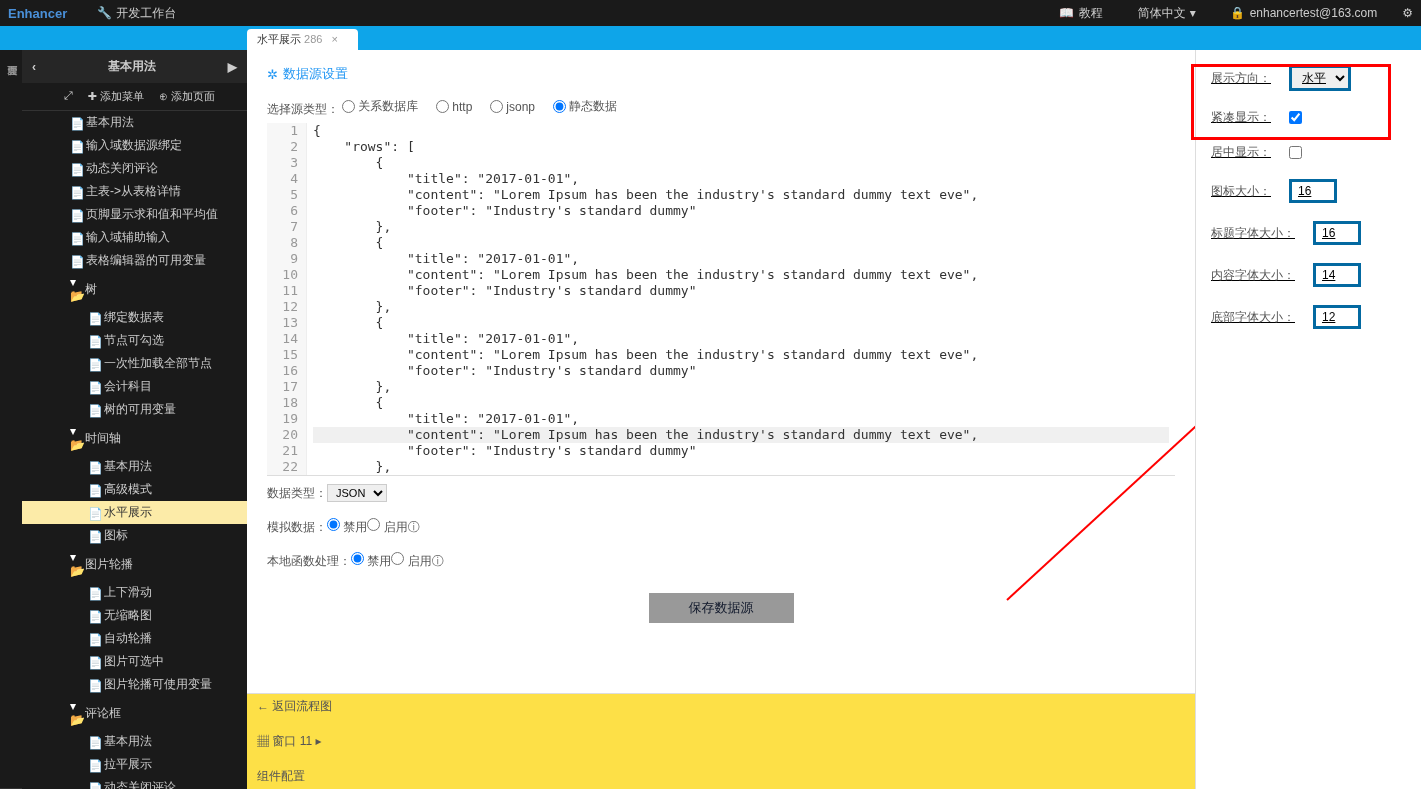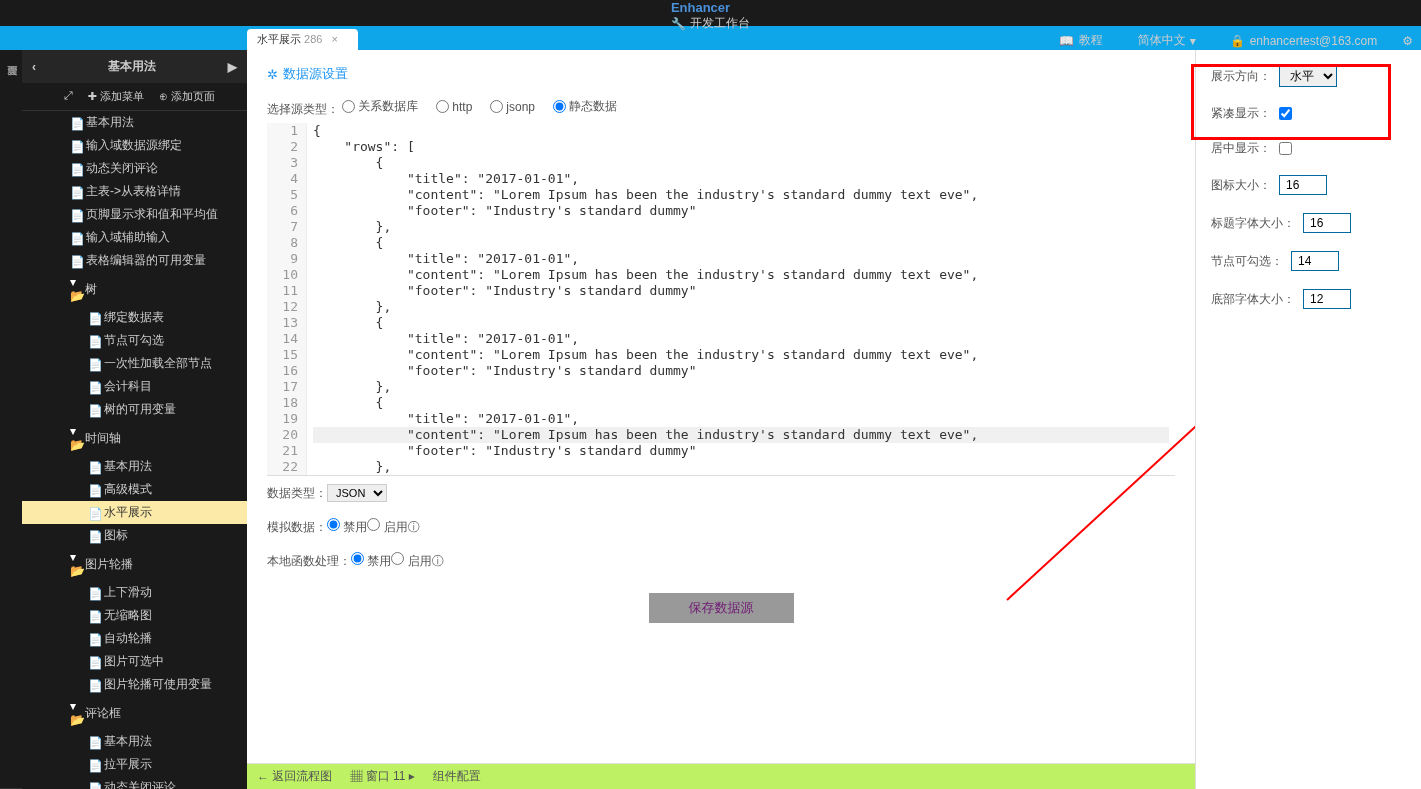--- a/index.html
+++ b/index.html
@@ -1,18 +1,18 @@
 <!DOCTYPE html>
 <html><head>
 <meta charset="utf-8">
 <style>
 * { margin:0; padding:0; box-sizing:border-box; }
 body { font-family:"Microsoft YaHei",Arial,sans-serif; font-size:12px; background:#fff; overflow:hidden; width:1421px; height:789px; }
 
-.top-bar { background:#1a1a1a; height:26px; display:flex; align-items:center; color:#ccc; padding:0 8px;flex-direction:column; }
+.top-bar { background:#1a1a1a; height:26px; display:flex; align-items:center; color:#ccc; padding:8px 8px; }
 .logo { color:#4a90d9; font-size:13px; font-weight:bold; margin-right:20px; }
 .top-btn { display:flex; align-items:center; gap:4px; padding:0 10px; cursor:pointer; }
 .top-right { margin-left:auto; display:flex; gap:15px; align-items:center; }
 
 .tab-strip { background:#0ea5e9; height:24px; display:flex; align-items:flex-end; padding-left:247px; }
 .tab-active { background:#fff; color:#333; padding:3px 20px 3px 10px; font-size:11px; position:relative; border-radius:4px 4px 0 0; }
 .tab-num { color:#999; }
 .tab-close { color:#999; margin-left:6px; }
 
 .main { display:flex; height:739px; }
@@ -44,28 +44,28 @@
 .gutter { background:#f7f7f7; color:#999; text-align:right; padding:0 8px; line-height:16px; user-select:none; border-right:1px solid #eee; width:40px; }
 .gutter div { height:16px; }
 .code-body { flex:1; padding:0 6px; line-height:16px; white-space:pre; color:#333; }
 .code-body .ln { height:16px; }
 .code-body .ln.hl { background:#f0f0f0; }
 
 .opt-row { padding:8px 0; font-size:12px; color:#555; display:flex; align-items:center; }
 .opt-select { border:1px solid #ccc; padding:1px 4px; font-size:11px; }
 .info-ico { color:#666; cursor:pointer; }
 
-.save-btn { display:block; margin:15px auto; background:#999; color:#701a75; border:none; padding:6px 40px; font-size:13px; }
-
-.footer-bar { background:#bef264; border-top:1px solid #ddd; padding:4px 10px; font-size:12px; display:flex; gap:18px; color:#555; position:absolute; bottom:0; left:247px; right:226px; }
+.save-btn { display:block; margin:15px auto; background:#999; color:#0f172a; border:none; padding:6px 40px; font-size:13px; }
+
+.footer-bar { background:#fde047; border-top:1px solid #ddd; padding:4px 10px; font-size:12px; display:flex; gap:18px; color:#555; position:absolute; bottom:0; left:247px; right:226px;flex-direction:column; }
 
 .prop-panel { width:226px; border-left:1px solid #ddd; padding:15px; font-size:12px; }
-.prop-row { display:flex; align-items:center; margin-bottom:18px; gap:8px; }
+.prop-row { display:flex; align-items:center; margin-bottom:18px; gap:18px;text-decoration:underline; }
 .prop-lbl { color:#555; min-width:60px; }
-.prop-sel, .prop-inp, .prop-btn { border:1px solid #0369a1; padding:2px 6px; font-size:12px; }
+.prop-sel, .prop-inp, .prop-btn { border:3px solid #0369a1; padding:2px 6px; font-size:12px; }
 .prop-inp { width:48px; }
 .highlight-box { position:absolute; border:3px solid #ff0000; top:64px; right:30px; width:200px; height:76px; pointer-events:none; }
 
 .annot-arrow { position:absolute; top:140px; left:740px; pointer-events:none; }
 .annot-text { position:absolute; top:550px; left:850px; color:#ff0000; font-size:15px; line-height:1.4; }
 </style>
 </head>
 <body>
 
 <div class="top-bar">
@@ -310,21 +310,21 @@
       </div>
       <div class="prop-row">
         <span class="prop-lbl">图标大小：</span>
         <input class="prop-inp" value="16" style="">
       </div>
       <div class="prop-row">
         <span class="prop-lbl">标题字体大小：</span>
         <input class="prop-inp" value="16" style="">
       </div>
       <div class="prop-row">
-        <span class="prop-lbl">节点可勾选：</span>
+        <span class="prop-lbl">内容字体大小：</span>
         <input class="prop-inp" value="14" style="">
       </div>
       <div class="prop-row">
         <span class="prop-lbl">底部字体大小：</span>
         <input class="prop-inp" value="12" style="">
       </div>
     </div>
 
     <div class="highlight-box"></div>
   </div>

